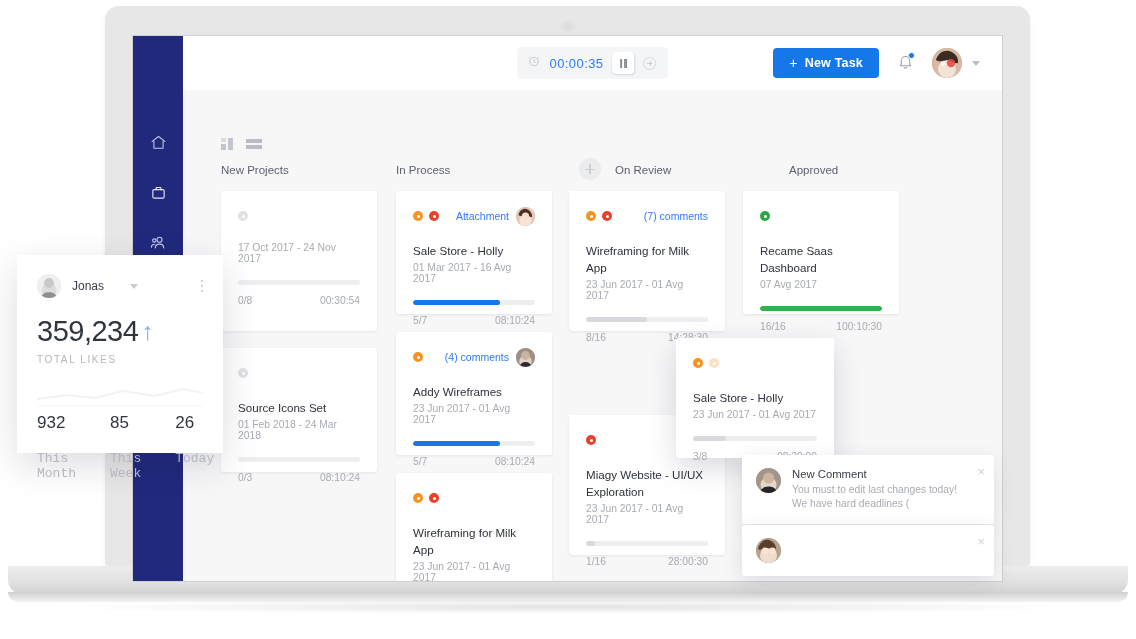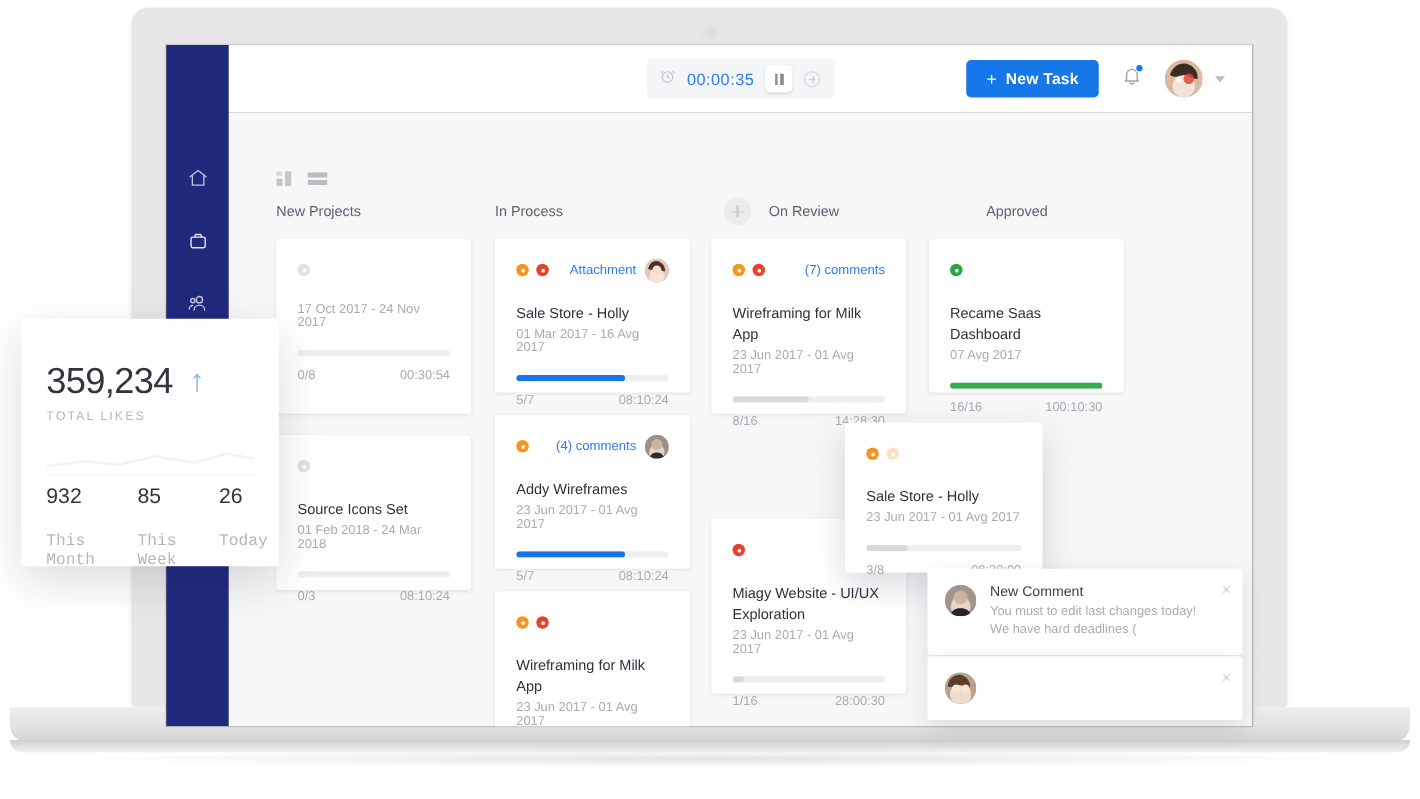--- a/index.html
+++ b/index.html
@@ -52,21 +52,21 @@
     position: absolute; left: 60px; top: 600px;
     width: 1016px; height: 14px;
     background: radial-gradient(ellipse at center, rgba(0,0,0,.11), rgba(0,0,0,0) 72%);
   }
 
   
   .screen {
     position: absolute;
     left: 133px; top: 36px;
     width: 869px; height: 545px;
-    background: #737373;
+    background: #f97316;
     overflow: hidden;
     box-shadow: 0 0 0 1px #cfcfcf;
   }
 
   
   .sidebar {
     position: absolute; left: 0; top: 0;
     width: 50px; height: 545px;
     background: #21297d;
   }
@@ -242,21 +242,21 @@
   .stats-av { width:24px; height:24px; border-radius:50%; overflow:hidden; background:#ddd; }
   .stats-name { font-size: 12px; color:#3b3f4a; margin-left: 11px; }
   .stats-chev {
     margin-left: 26px; width:0; height:0;
     border-left:4px solid transparent; border-right:4px solid transparent;
     border-top:5px solid #c9ccd3;
   }
   .stats-kebab { margin-left:auto; display:flex; flex-direction:column; gap:2.5px; cursor:pointer; }
   .stats-kebab i { width:2.5px; height:2.5px; border-radius:50%; background:#c2c5cc; display:block; }
   .stats-big { font-size: 29px; color:#31353f; font-weight: normal; letter-spacing:-.5px;
-               display:flex; align-items:center; gap: 13px; margin-top: 16px; }
+               display:flex; align-items:center; gap: 3px; margin-top: 16px; }
   .arrow-up { color:#7fb0f5; font-size: 25px; line-height: 1; }
   .stats-label { font-size:10px; letter-spacing:1.6px; color:#b4b7bf; margin-top:6px; }
   .stats-spark { height: 38px; margin-top: 4px; }
   .stats-row { display:flex; gap: 34px; margin-top: 6px; }
   .stats-num { font-size:17px; color:#31353f; }
   .stats-sub { font-size:13px; color:#b4b7bf; margin-top:18px;font-family:Liberation Mono, monospace; }
 
   
   .toast {
     position: absolute;
@@ -594,20 +594,37 @@
         <circle cx="12.5" cy="17.5" r="8.5" fill="#f0dccb"></circle>
         <path d="M2 11c1.5-7.5 7-10 11-9s8 5.5 7 11c-3 1-5-3-9-3s-6.5 3-9 1z" fill="#5a3d2b"></path>
         <circle cx="9" cy="13" r="3.4" fill="#f7e4d4"></circle>
         <circle cx="16.5" cy="13" r="3.4" fill="#f7e4d4"></circle>
       </svg>
     </span>
     <span class="toast-close">×</span>
   </div>
 
   <div class="stats">
+    <div class="stats-head">
+      <span class="stats-av">
+        <svg width="24" height="24" viewBox="0 0 24 24">
+          <rect width="24" height="24" fill="#efefef"></rect>
+          <circle cx="12" cy="16.5" r="7.5" fill="#dcdcdc"></circle>
+          <circle cx="12" cy="9" r="5" fill="#c9c9c9"></circle>
+          <path d="M4 24c.7-4 3.6-5.8 8-5.8s7.3 1.8 8 5.8z" fill="#8f8f8f"></path>
+        </svg>
+      </span>
+      <span class="stats-name">Jonas</span>
+      <span class="stats-chev"></span>
+      <span class="stats-kebab">
+          <i></i>
+          <i></i>
+          <i></i>
+        </span>
+    </div>
 
     <div class="stats-big">
       <span>359,234</span>
       <span class="arrow-up">↑</span>
     </div>
     <div class="stats-label">TOTAL LIKES</div>
 
     <div class="stats-spark">
       <svg width="166" height="38" viewBox="0 0 166 38">
         <path d="M0 30 L30 26 L58 29 L86 22 L118 27 L146 20 L166 24" fill="none" stroke="#f1f2f4" stroke-width="2"></path>

